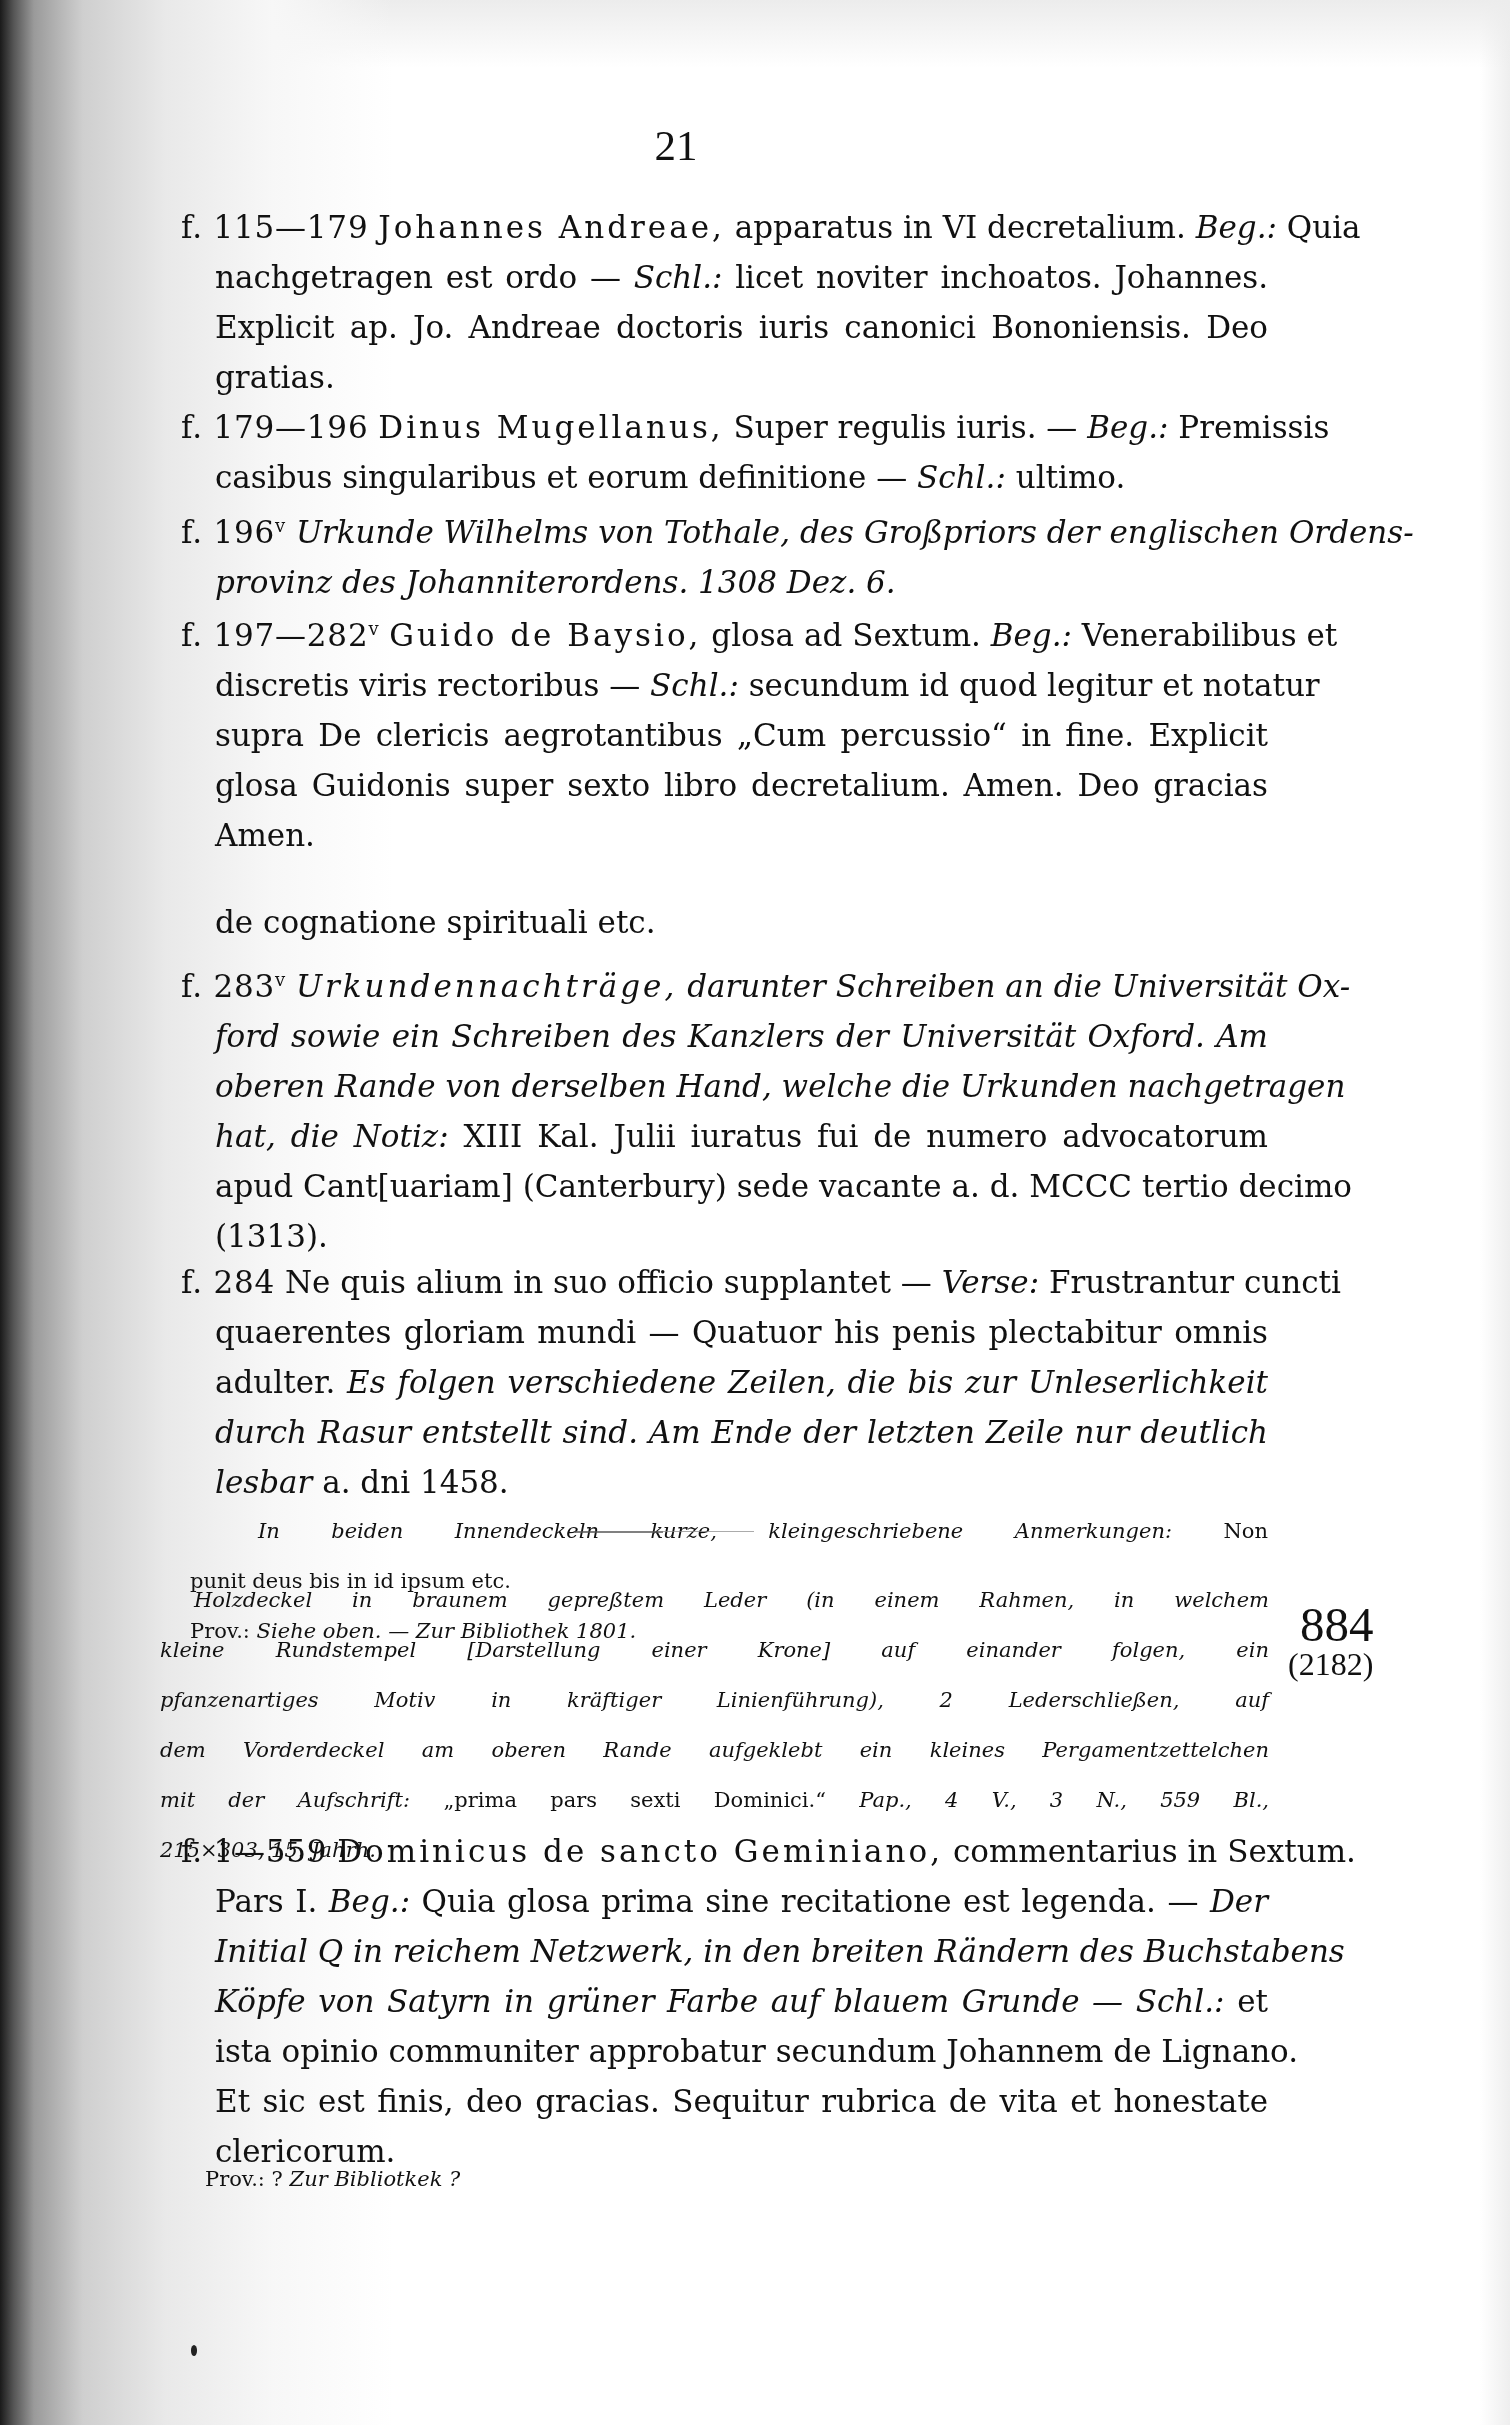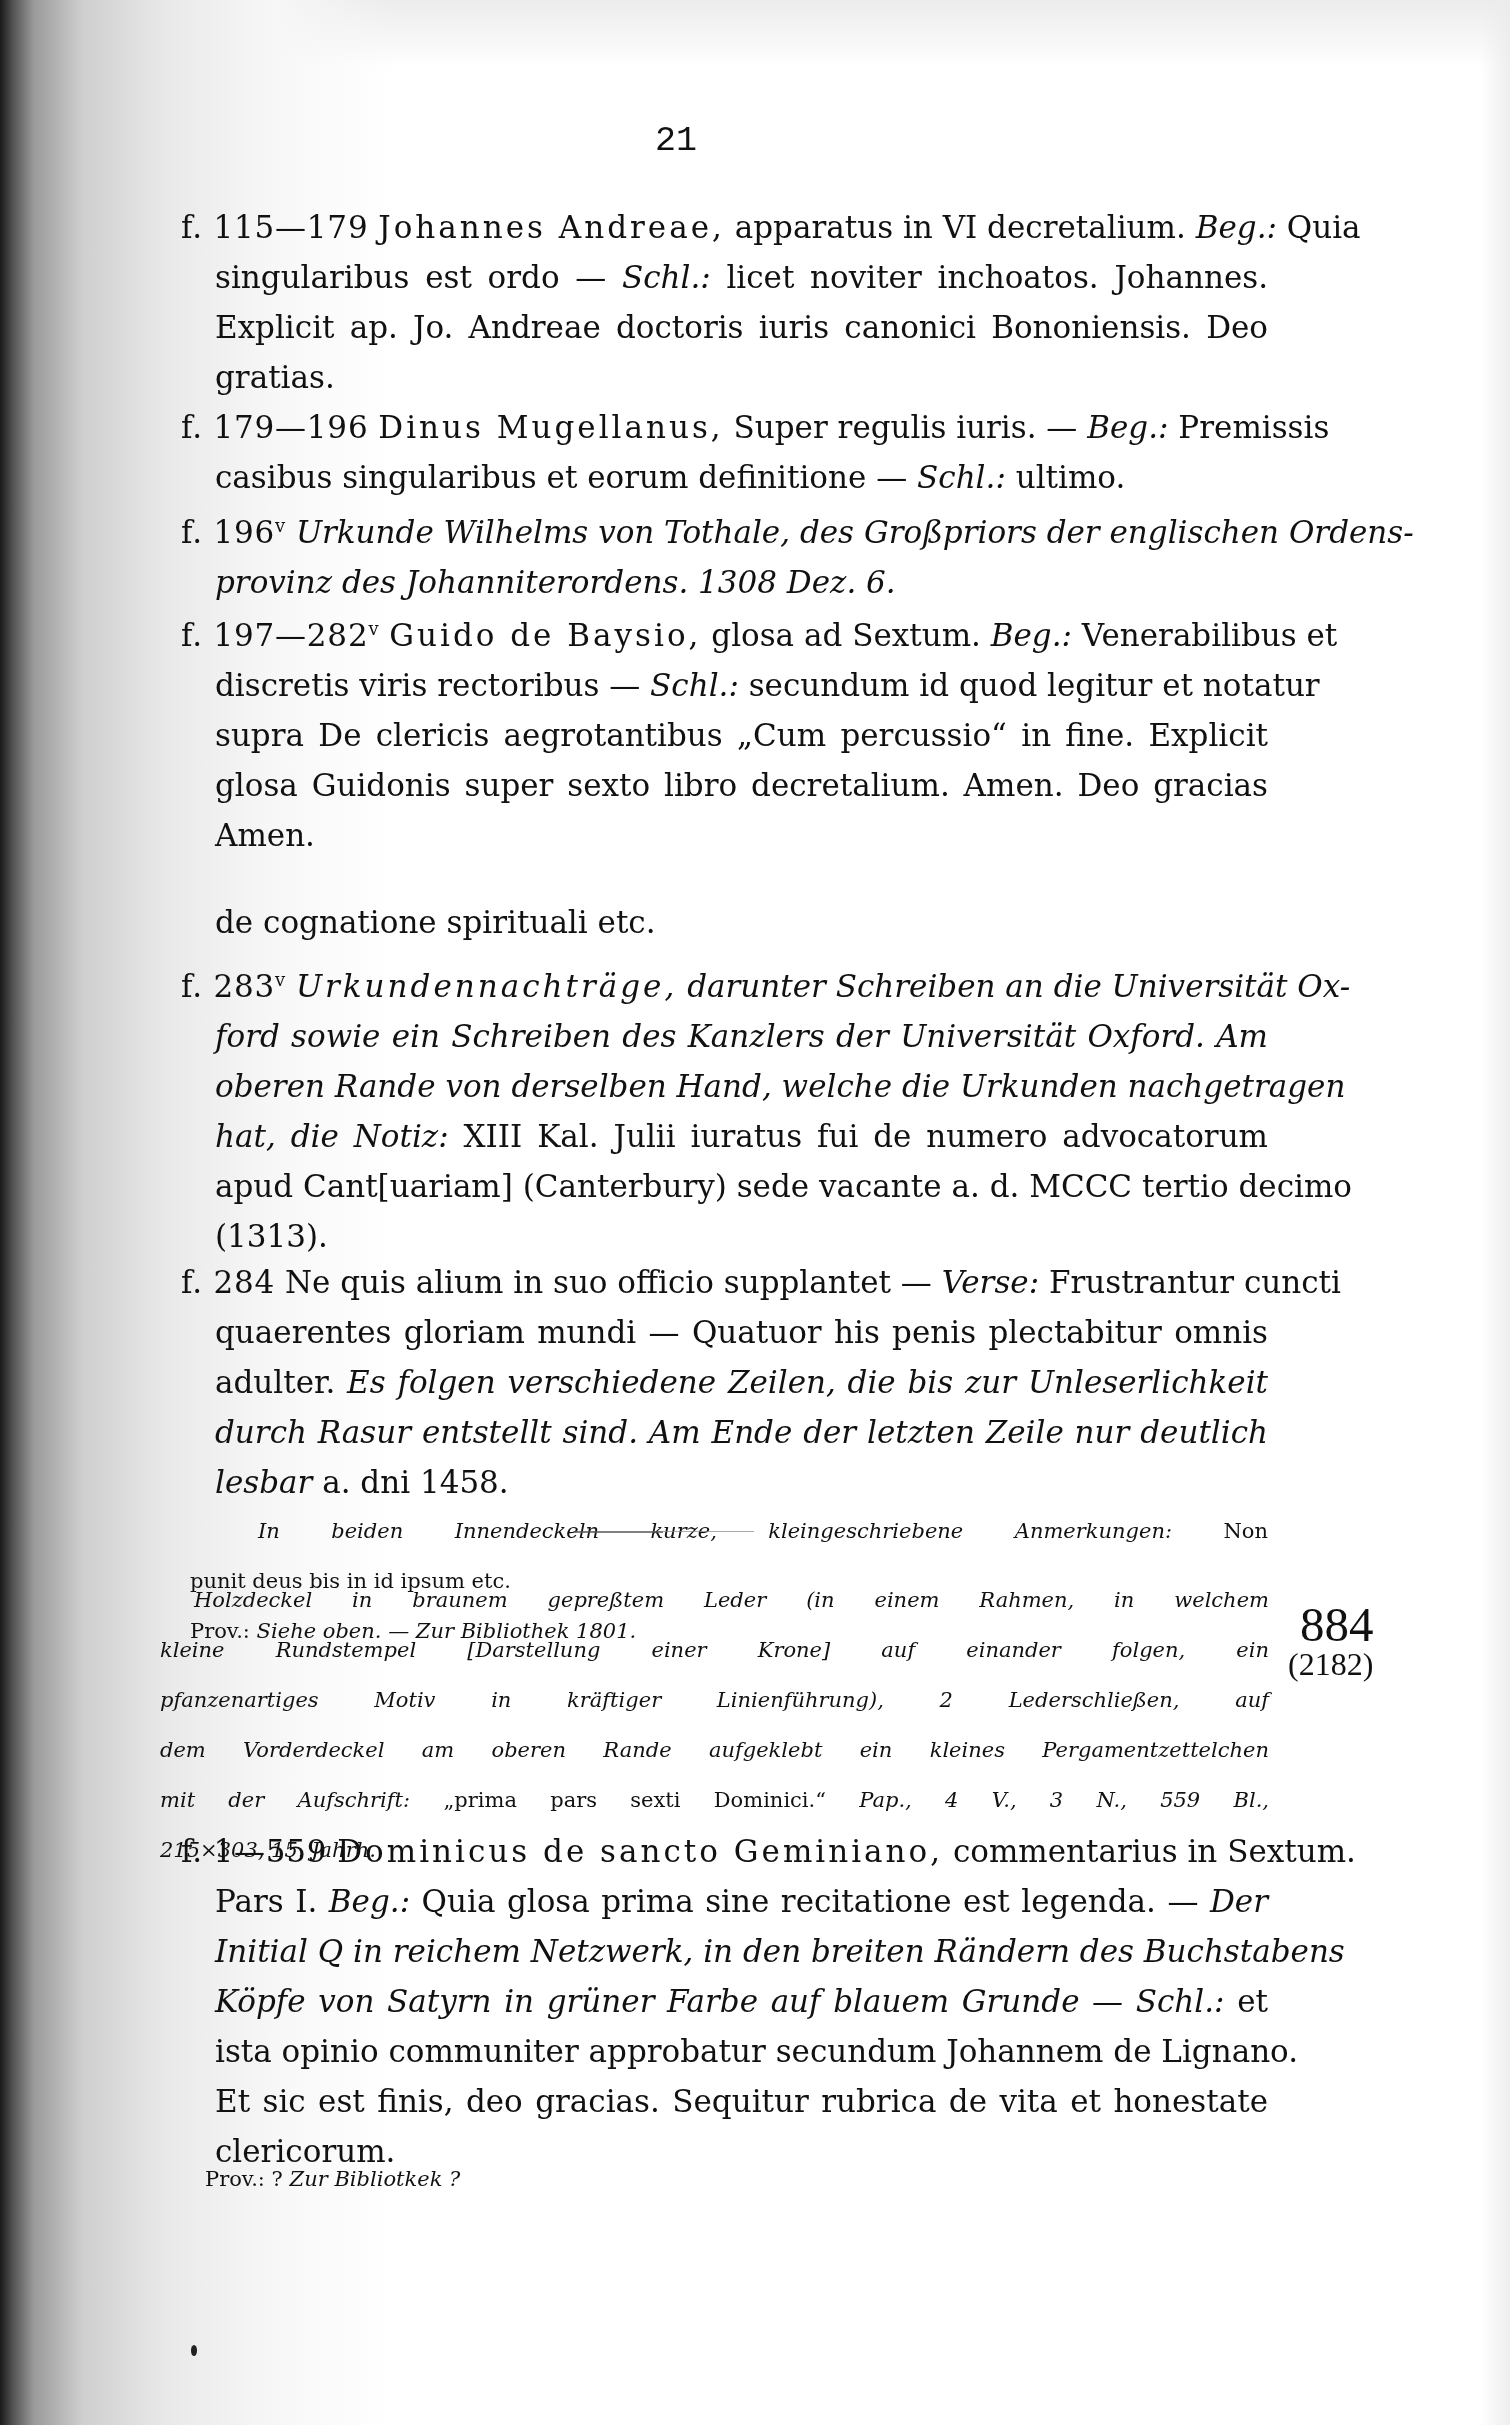--- a/index.html
+++ b/index.html
@@ -11,21 +11,21 @@
   }
   .page-shade {
     position: absolute; inset: 0; pointer-events: none;
     background:
       linear-gradient(to right, #1a1a1a 0px, #555 13.6px, #9a9a9a 34px, #cfcfcf 83px, #e9e9e9 166px, #f7f7f7 272px, rgba(255,255,255,0) 393px),
       linear-gradient(to bottom, #ececec 0px, rgba(255,255,255,0) 68px),
       linear-gradient(to left, #eeeeee 0px, rgba(255,255,255,0) 30px);
   }
   .page-number {
     position: absolute; top: 121px; left: 0; width: 1352px; text-align: center;
-    font-size: 35px; font-family: Liberation Mono, monospace;
+    font-size: 43px; font-family: Liberation Serif, serif;
   }
   .text { position: absolute; left: 0; top: 0; width: 1510px; }
   .entry { position: absolute; left: 181px; width: 1087px; font-size: 31px; line-height: 50px; }
   .entry .line { display: block; white-space: nowrap; text-align: justify; text-align-last: justify; }
   .entry .line.last { text-align-last: left; }
   .folio { font-weight: normal; letter-spacing: 0.8px; }
   .spaced { letter-spacing: 3px; }
   i, .it { font-style: italic; }
   .sup { font-size: 18px; vertical-align: 10.6px; }
   .block { position: absolute; font-size: 21px; line-height: 50px; }
@@ -40,21 +40,21 @@
 <body>
 
 <div class="page-shade"></div>
 
 <div class="page-number">21</div>
 
 <div id="content" class="text">
 
   <div class="entry" style="top:202px;">
       <span class="line"><span class="folio"><span>f. 115—179</span></span> <span class="spaced">Johannes Andreae,</span><span> apparatus in VI decretalium.  </span><span class="it">Beg.:</span><span> Quia</span></span>
-      <span class="line" style="padding-left: 34px;"><span>singularibus est ordo — </span><span class="it">Schl.:</span><span> licet noviter inchoatos.  Johannes.</span></span>
+      <span class="line" style="padding-left: 34px;"><span>nachgetragen est ordo — </span><span class="it">Schl.:</span><span> licet noviter inchoatos.  Johannes.</span></span>
       <span class="line" style="padding-left: 34px;"><span>Explicit ap.  Jo.  Andreae doctoris iuris canonici Bononiensis.  Deo</span></span>
       <span class="line last" style="padding-left: 34px;"><span>gratias.</span></span>
     </div>
   <div class="entry" style="top:402px;">
       <span class="line"><span class="folio"><span>f. 179—196</span></span> <span class="spaced">Dinus Mugellanus,</span><span> Super regulis iuris. — </span><span class="it">Beg.:</span><span> Premissis</span></span>
       <span class="line last" style="padding-left: 34px;"><span>casibus singularibus et eorum definitione — </span><span class="it">Schl.:</span><span> ultimo.</span></span>
     </div>
   <div class="entry" style="top:501px;">
       <span class="line"><span class="folio"><span>f. 196</span><span class="sup">v</span></span> <span class="it">Urkunde Wilhelms von Tothale, des Großpriors der englischen Ordens-</span></span>
       <span class="line last" style="padding-left: 34px;"><span class="it">provinz des Johanniterordens.  1308 Dez. 6.</span></span>

